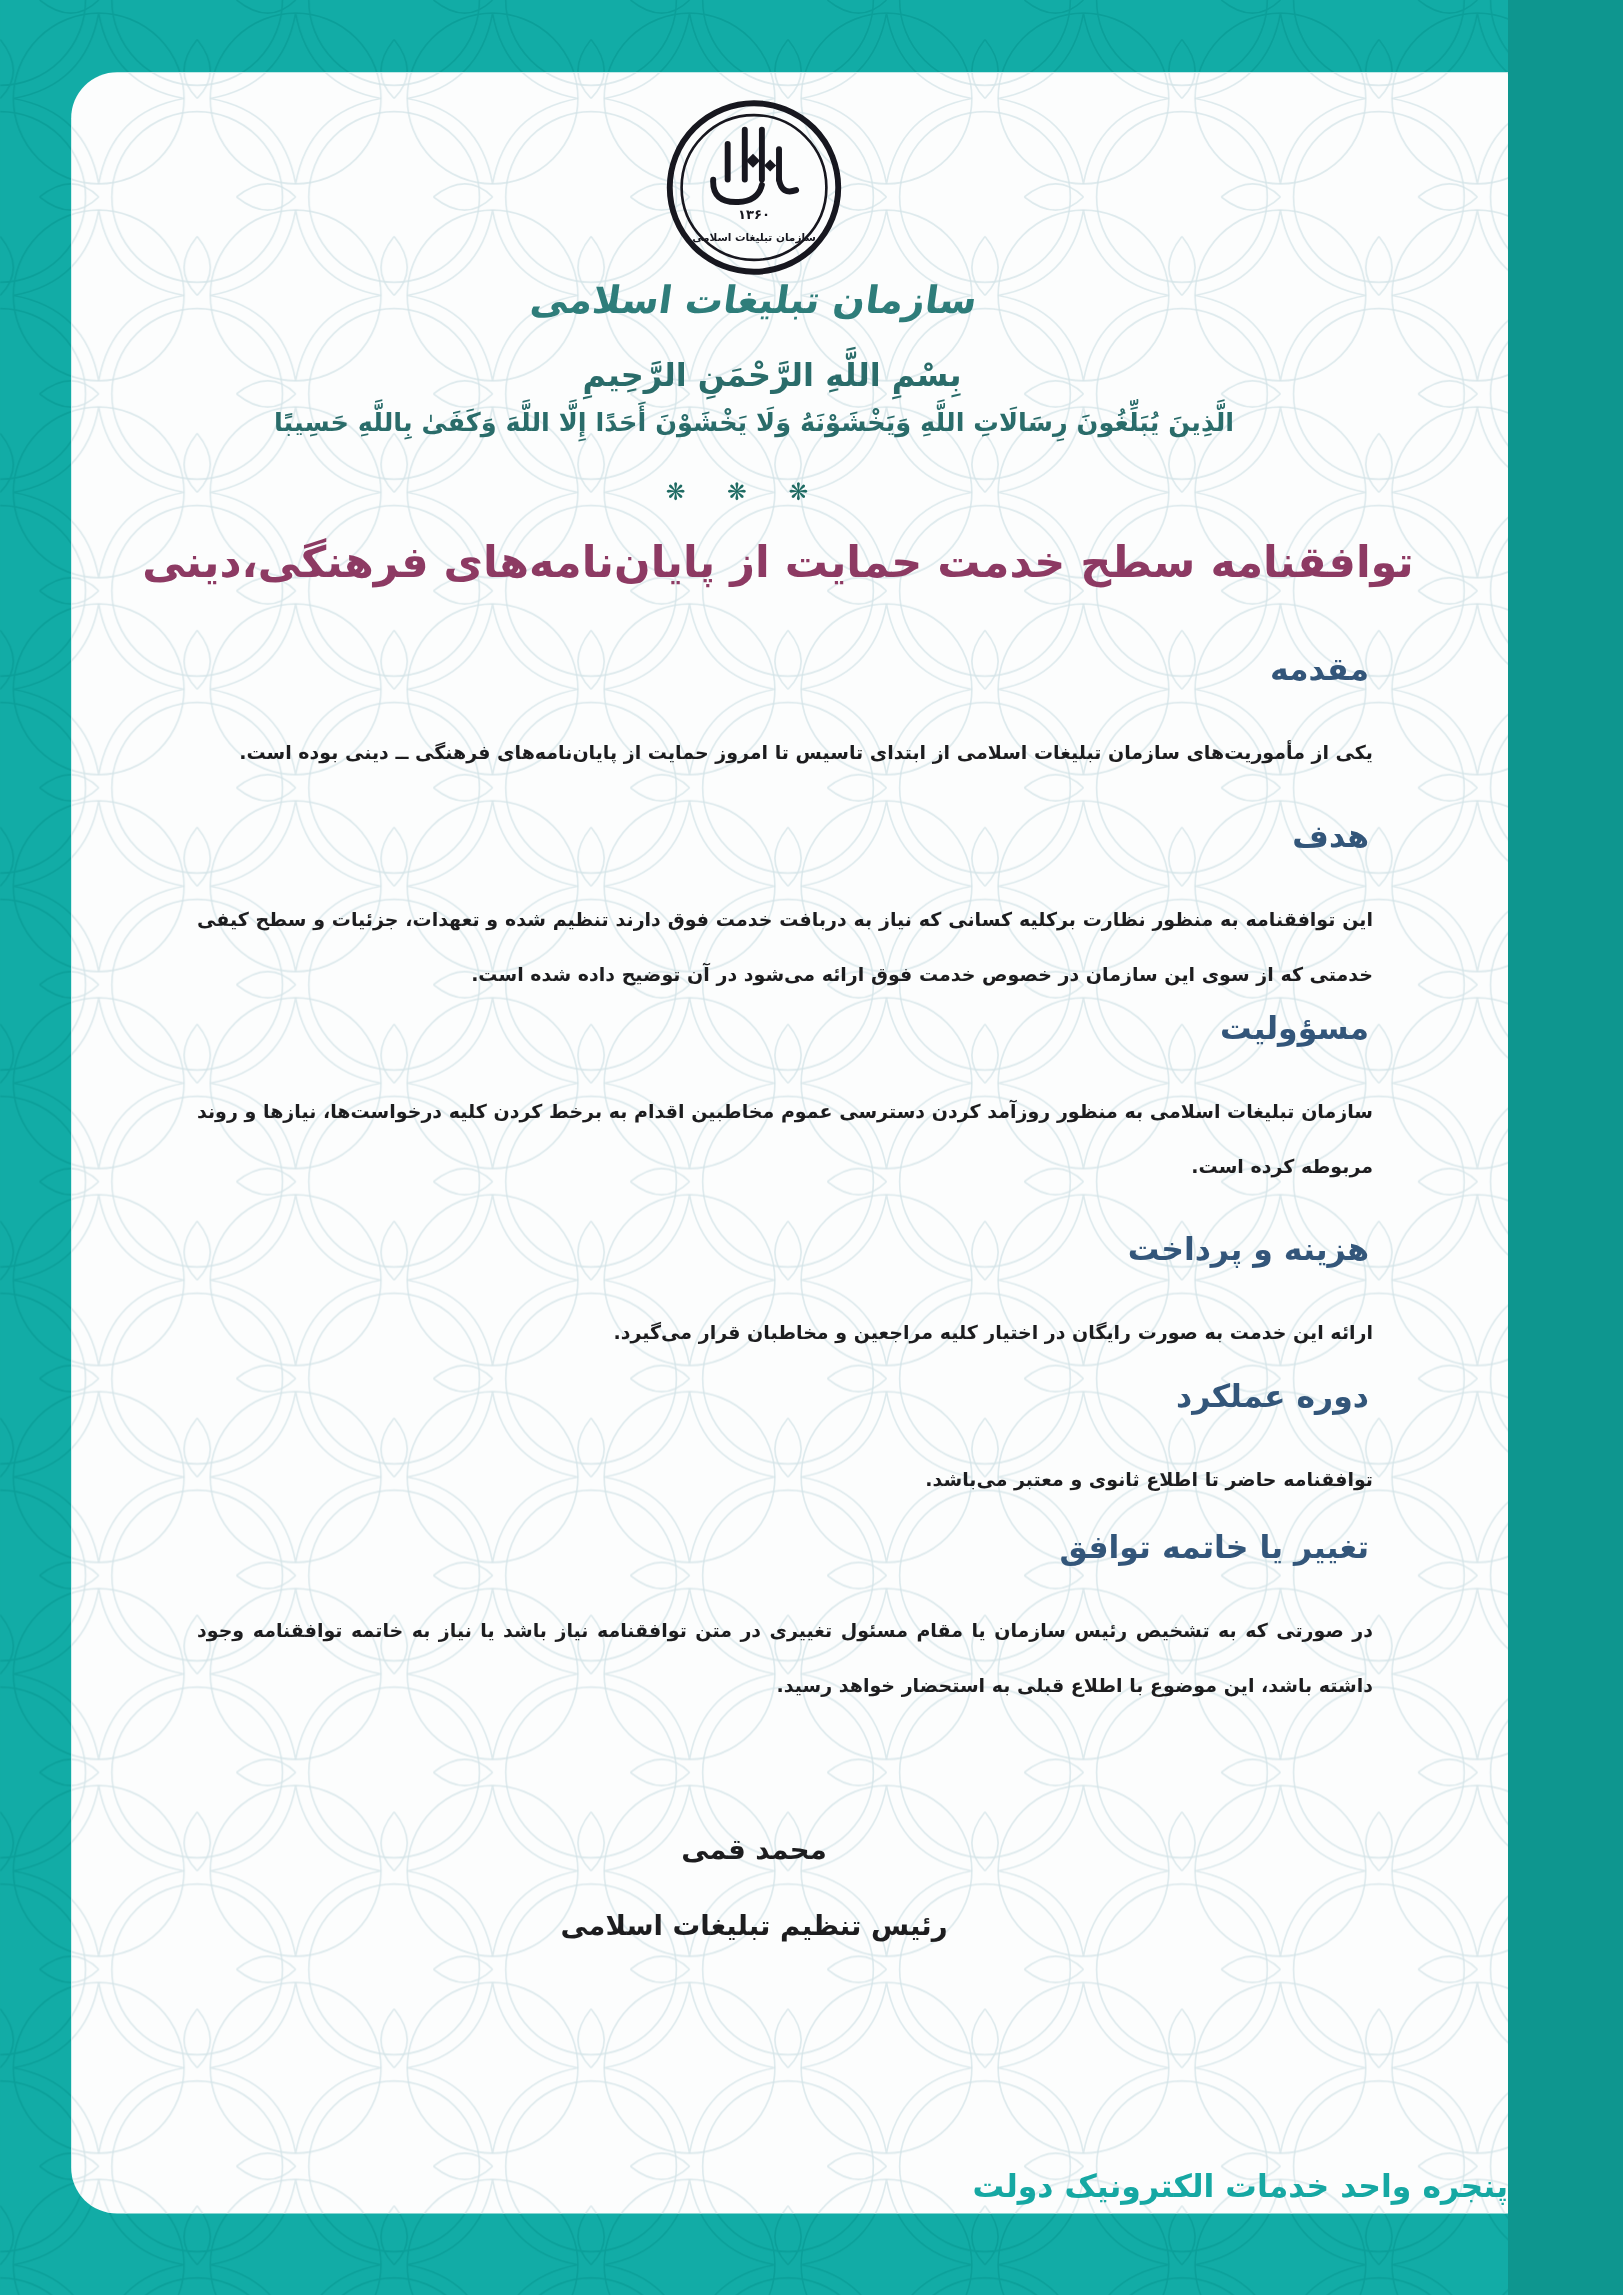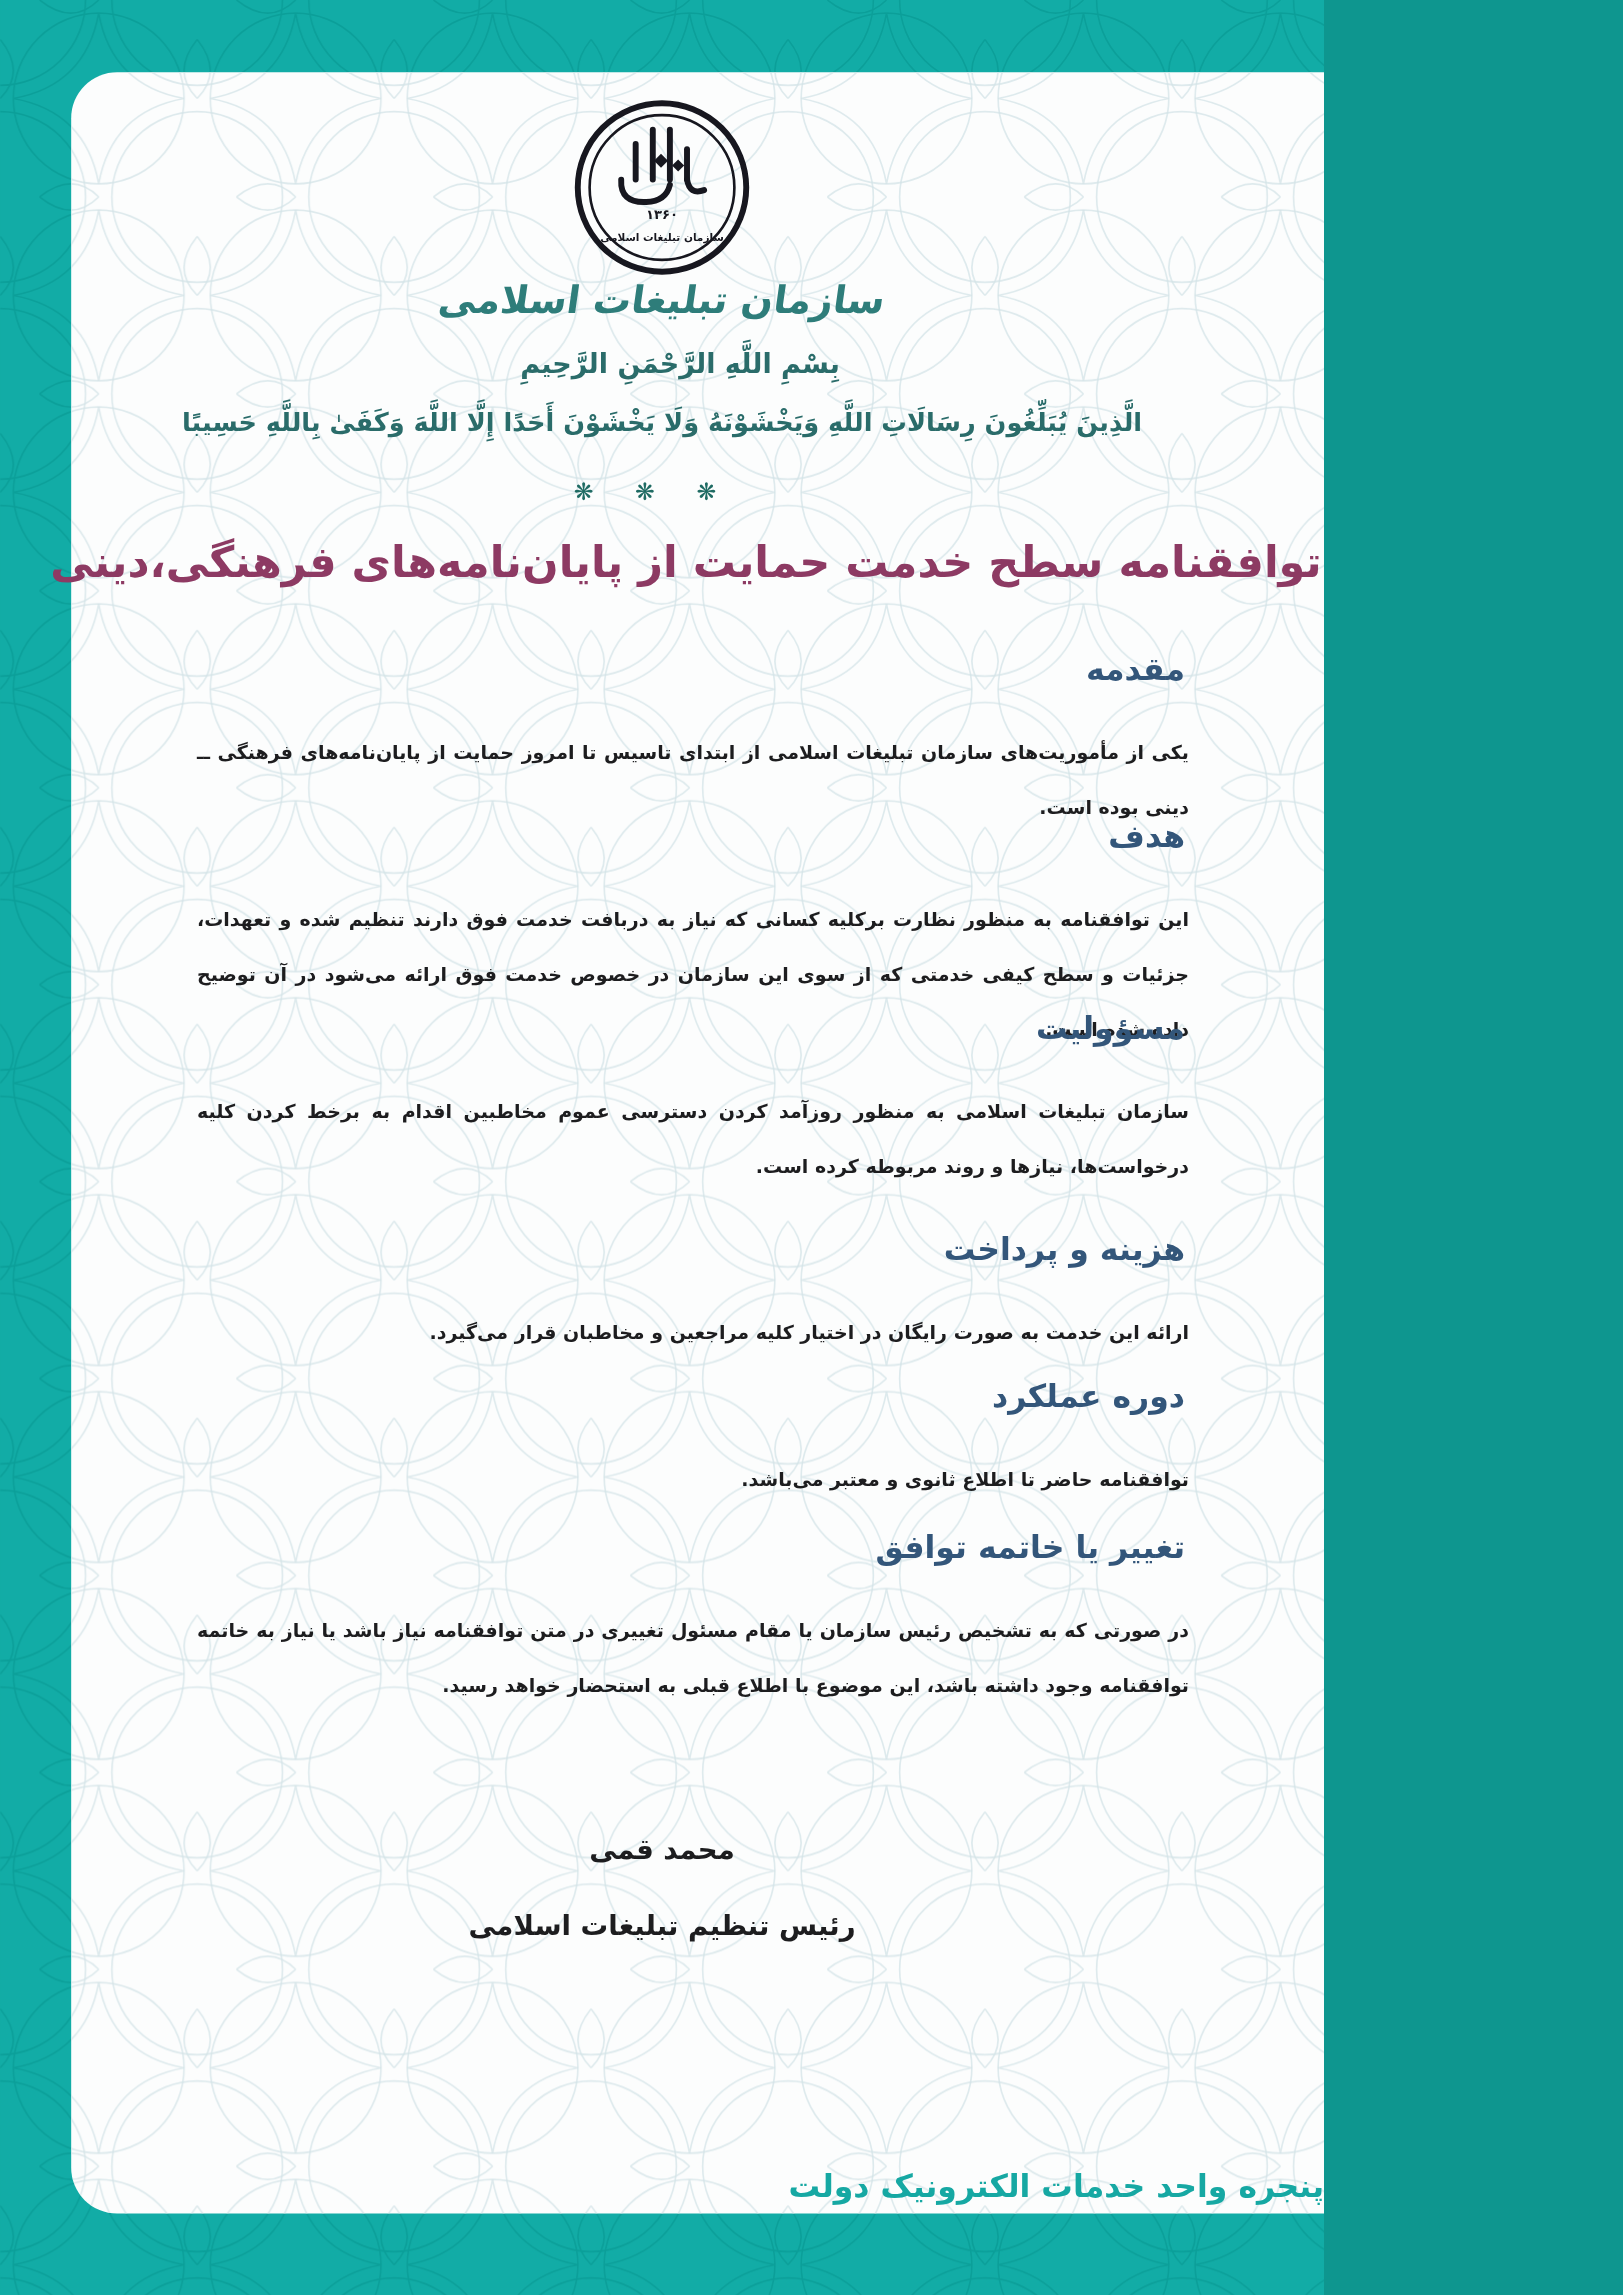--- a/index.html
+++ b/index.html
@@ -1,18 +1,18 @@
 <!DOCTYPE html>
 <html lang="fa" style="font-size:10.5px"><head>
 <meta charset="utf-8">
 <style>
   html,body{margin:0;padding:0;background:#0e968f;}
   .page{
     position:relative;
-    width:1324px;height:2295px;
+    width:1508px;height:2295px;
     overflow:hidden;
     background:#12aca6;
     font-family:"DejaVu Sans",sans-serif;
   }
   .bg-svg{position:absolute;left:0;top:0;width:1624px;height:2295px;display:block;}
   .content{position:absolute;inset:0;}
 
   .emblem{
     position:absolute;left:50%;top:98px;transform:translateX(-50%);
     width:179px;height:179px;
@@ -23,21 +23,21 @@
     font-size:38px;font-weight:bold;
     color:#2e7d7a;
     transform:skewX(-8deg);
     letter-spacing:-1.3px;
   }
   .bismillah{
     position:absolute;left:0;right:0;
     text-align:center;
     color:#2a6c6a;font-weight:bold;
   }
-  .bismillah.line1{top:348px;font-size:27px;padding-left:36px;}
+  .bismillah.line1{top:356px;font-size:32px;padding-left:36px;}
   .bismillah.line2{top:407px;font-size:25.6px;}
   .ornament{
     position:absolute;left:0;right:0;top:478px;
     text-align:center;
     color:#1f6b63;font-size:23.6px;letter-spacing:17px;
     text-indent:17px;
   }
   .doc-title{
     position:absolute;left:0;right:0;top:537px;
     margin:0;

